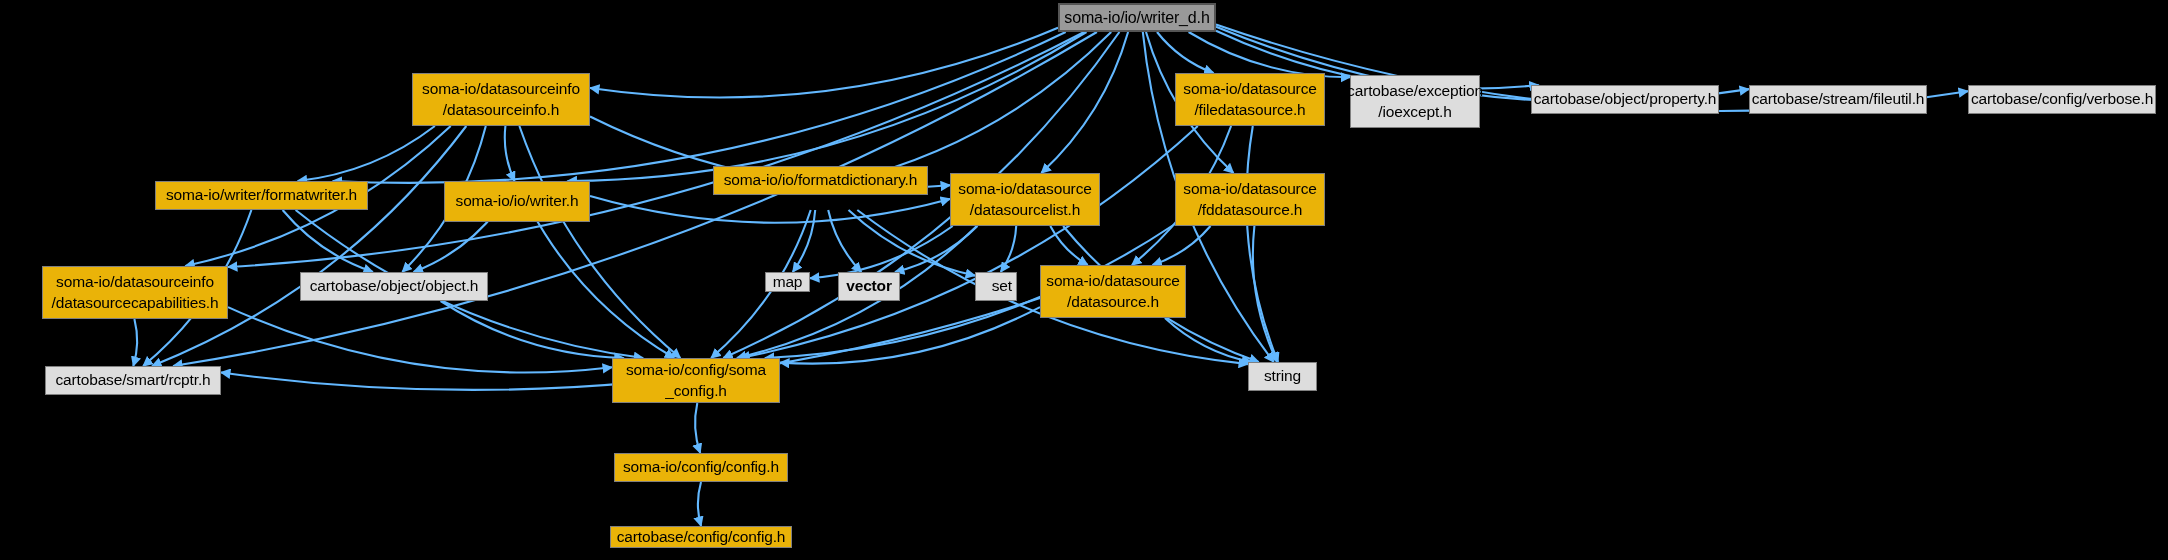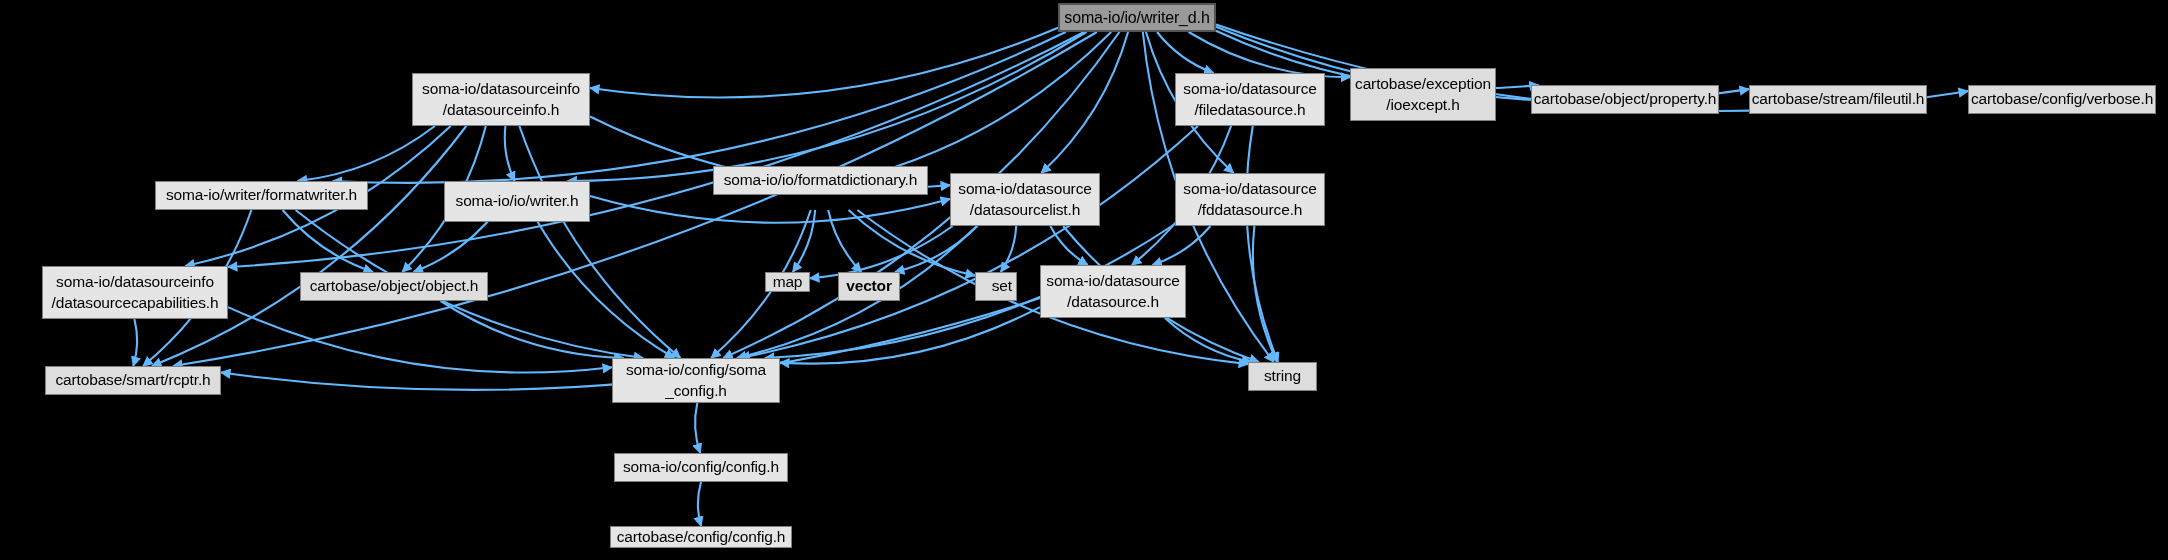--- a/index.html
+++ b/index.html
@@ -22,21 +22,21 @@
     width: 2168px;
     height: 560px;
   }
   .node {
     position: absolute;
     box-sizing: border-box;
     display: flex;
     align-items: center;
     justify-content: center;
     text-align: center;
-    background: #e5e5e5;
+    background: #eab308;
     border: 1px solid #808080;
     color: #000000;
     font-size: 15.5px;
     line-height: 1.33;
     letter-spacing: -0.15px;
     white-space: pre-line;
     z-index: 5;
   }
   .node.gray {
     background: #dddddd;
@@ -117,21 +117,21 @@
         <path d="M 697.3 403.0 Q 691.7 428.4 700.2 453.0" fill="none" stroke="#63b8ff" stroke-width="2.1" marker-end="url(#arrow)"></path>
         <path d="M 701.0 482.0 Q 694.8 504.0 701.0 526.0" fill="none" stroke="#63b8ff" stroke-width="2.1" marker-end="url(#arrow)"></path>
       </g>
   </svg>
   <div id="node-layer">
       <div class="node root" style="left: 1058px; top: 3px; width: 158px; height: 29px; text-align: center;"><span class="label">soma-io/io/writer_d.h</span></div>
       <div class="node " style="left: 412px; top: 73px; width: 178px; height: 53px;"><span class="label">soma-io/datasourceinfo
 /datasourceinfo.h</span></div>
       <div class="node " style="left: 1175px; top: 73px; width: 150px; height: 53px;"><span class="label">soma-io/datasource
 /filedatasource.h</span></div>
-      <div class="node gray" style="left: 1350px; top: 68px; width: 146px; height: 53px;"><span class="label">cartobase/exception
+      <div class="node gray" style="left: 1350px; top: 75px; width: 130px; height: 53px;"><span class="label">cartobase/exception
 /ioexcept.h</span></div>
       <div class="node gray" style="left: 1531px; top: 85px; width: 188px; height: 29px;"><span class="label">cartobase/object/property.h</span></div>
       <div class="node gray" style="left: 1749px; top: 85px; width: 178px; height: 29px;"><span class="label">cartobase/stream/fileutil.h</span></div>
       <div class="node gray" style="left: 1968px; top: 85px; width: 188px; height: 29px;"><span class="label">cartobase/config/verbose.h</span></div>
       <div class="node " style="left: 155px; top: 181px; width: 213px; height: 29px;"><span class="label">soma-io/writer/formatwriter.h</span></div>
       <div class="node " style="left: 444px; top: 181px; width: 146px; height: 41px;"><span class="label">soma-io/io/writer.h</span></div>
       <div class="node " style="left: 713px; top: 166px; width: 215px; height: 29px;"><span class="label">soma-io/io/formatdictionary.h</span></div>
       <div class="node " style="left: 950px; top: 173px; width: 150px; height: 53px;"><span class="label">soma-io/datasource
 /datasourcelist.h</span></div>
       <div class="node " style="left: 1175px; top: 173px; width: 150px; height: 53px;"><span class="label">soma-io/datasource

